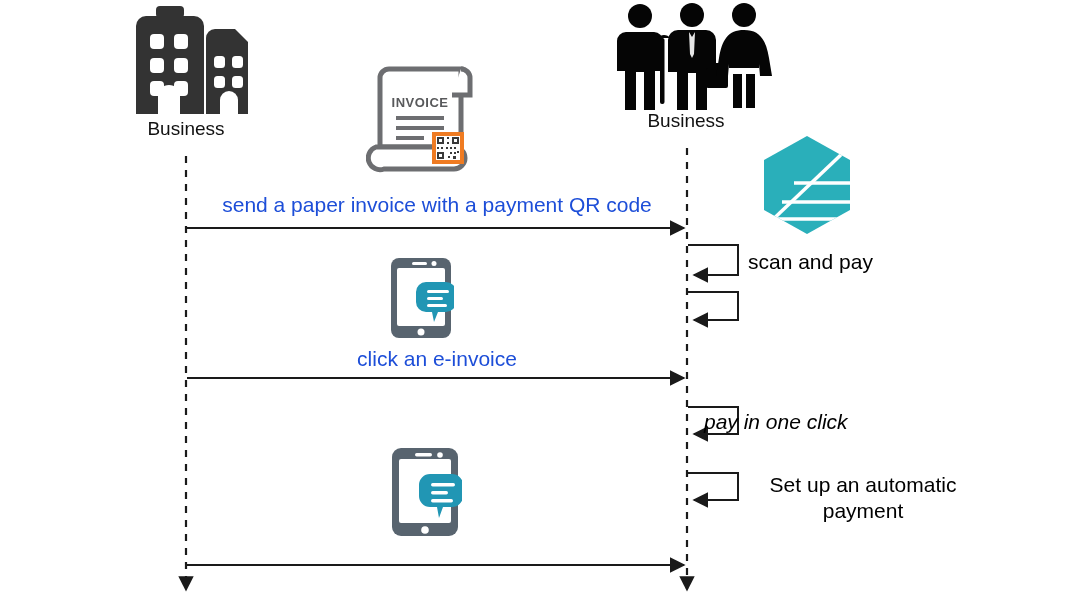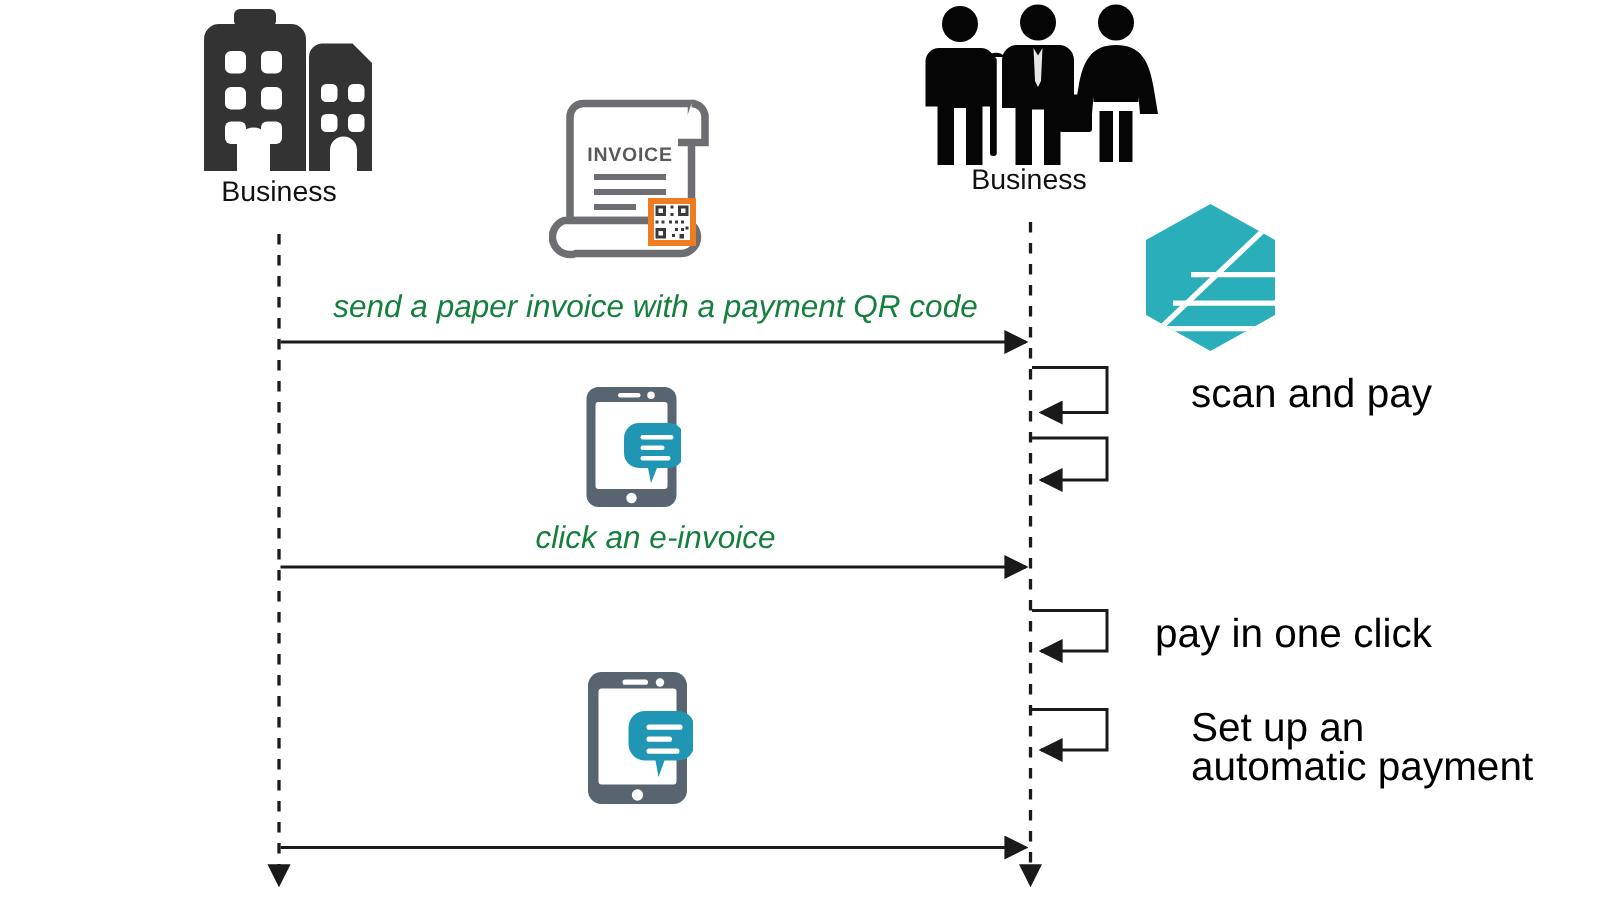--- a/index.html
+++ b/index.html
@@ -38,44 +38,42 @@
   #brand-logo    { left: 760px; top: 134px; width: 94px; height: 102px; }
   #phone-icon-1  { left: 388px; top: 256px; width: 66px; height: 84px; }
   #phone-icon-2  { left: 388px; top: 446px; width: 74px; height: 92px; }
 
   
   #sequence-svg { left: 0; top: 0; width: 1068px; height: 601px; }
 
   
   .msg-label {
     position: absolute;
-    font-size: 27px;
+    font-size: 21px;
     color: #000000;
     font-family: "Liberation Sans", sans-serif;
     white-space: nowrap;
     line-height: 26px;
-    margin-left: 46px;
-  }
-  .msg-label.wrap { white-space: normal; }
+  }
+  .msg-label.wrap { white-space: normal; text-align: center; }
   .msg-center {
     position: absolute;
     font-size: 21px;
-    color: #15803d;
+    color: #1d4ed8;
     font-family: "Liberation Sans", sans-serif;
     text-align: center;
     white-space: nowrap;
-    font-style: italic;
   }
   #msg-0-label { left: 186px; top: 193px; width: 502px; }
   #msg-1-label { left: 186px; top: 347px; width: 502px; }
   #msg-2-label { left: 186px; top: 533px; width: 502px; }
 
   #self-0-label { left: 748px; top: 249px; }
   #self-1-label { left: 748px; top: 295px; }
-  #self-2-label { left: 724px; top: 409px; }
+  #self-2-label { left: 704px; top: 409px; font-style: italic; }
   #self-3-label { left: 748px; top: 472px; width: 230px; }
 </style>
 </head>
 <body>
 
 <div id="canvas">
 
   <svg class="abs" id="business-icon" viewBox="0 0 130 114">
     <g fill="#333333">
 

